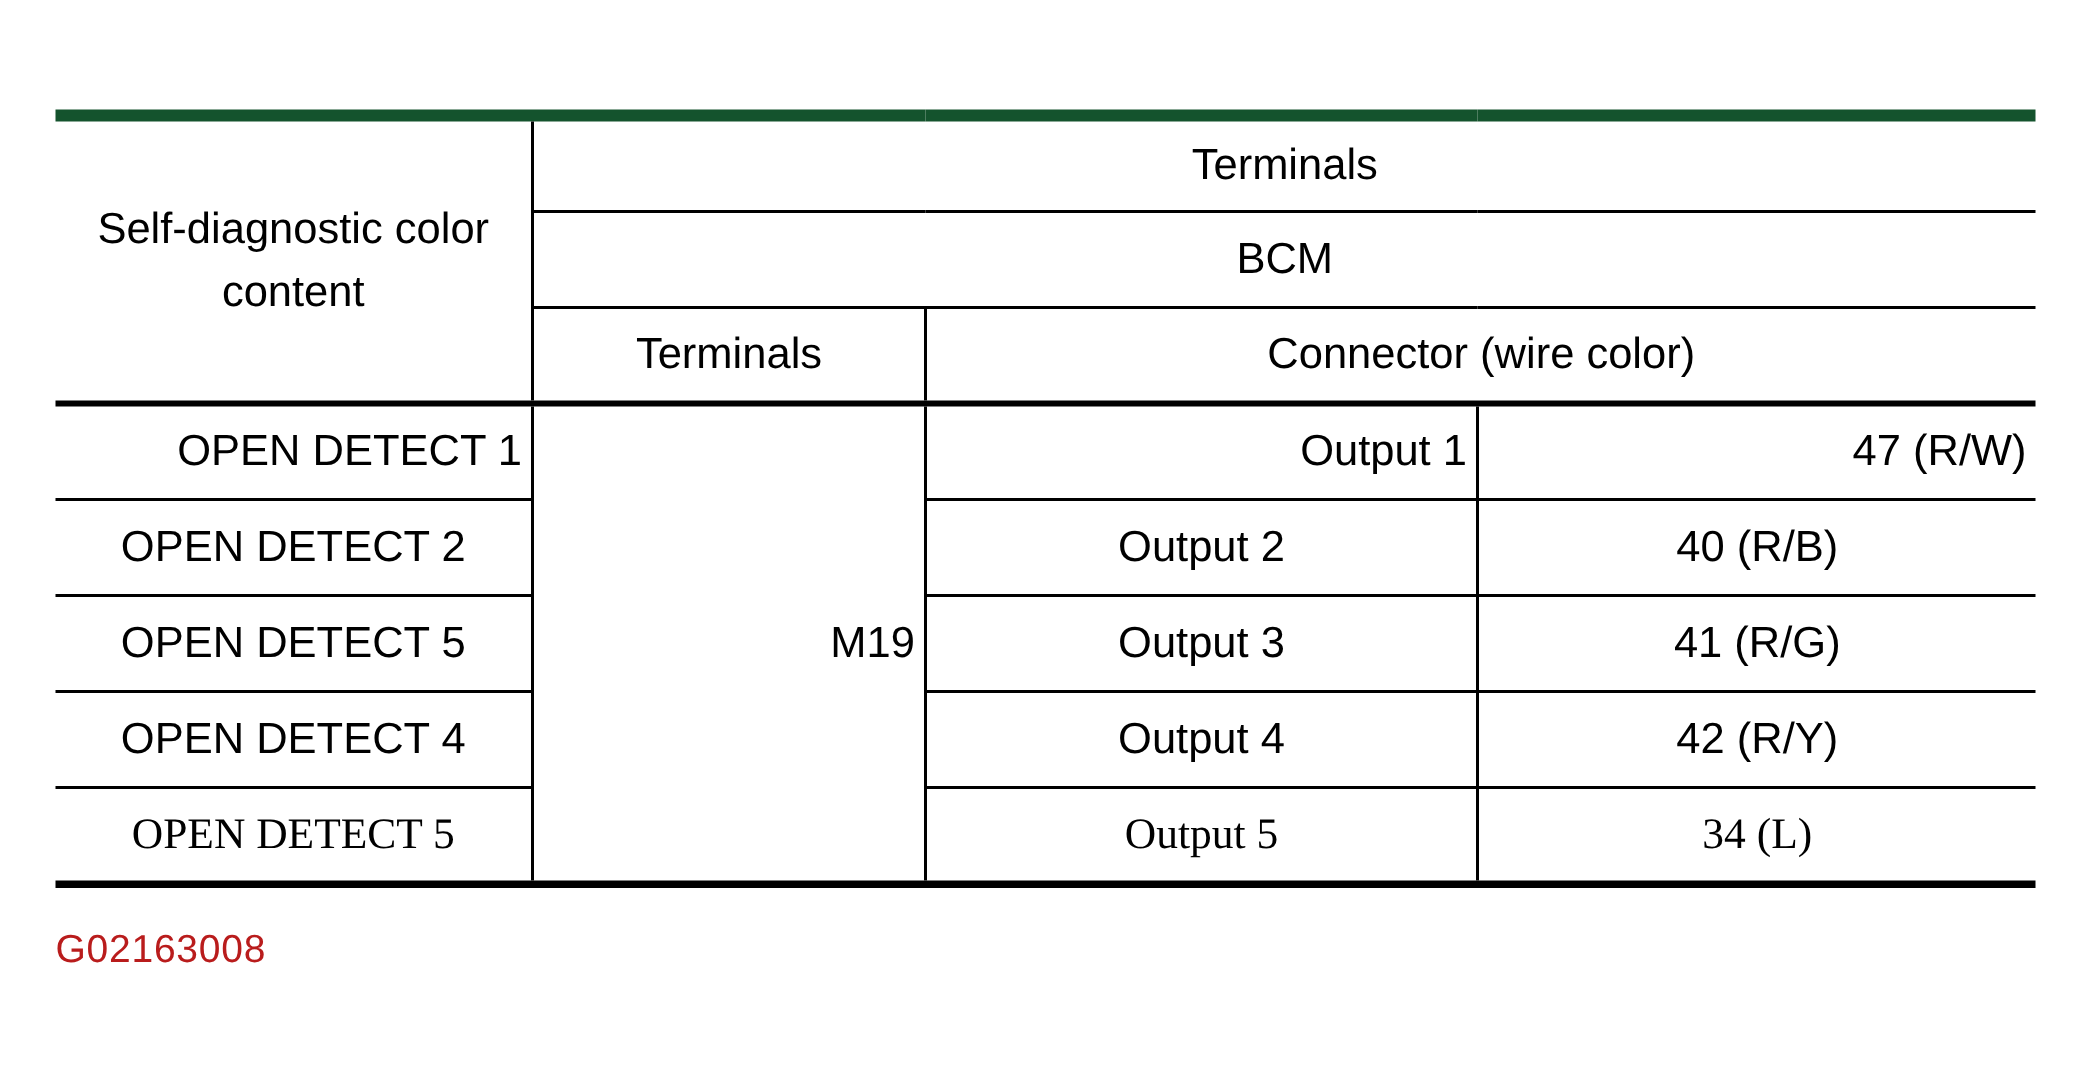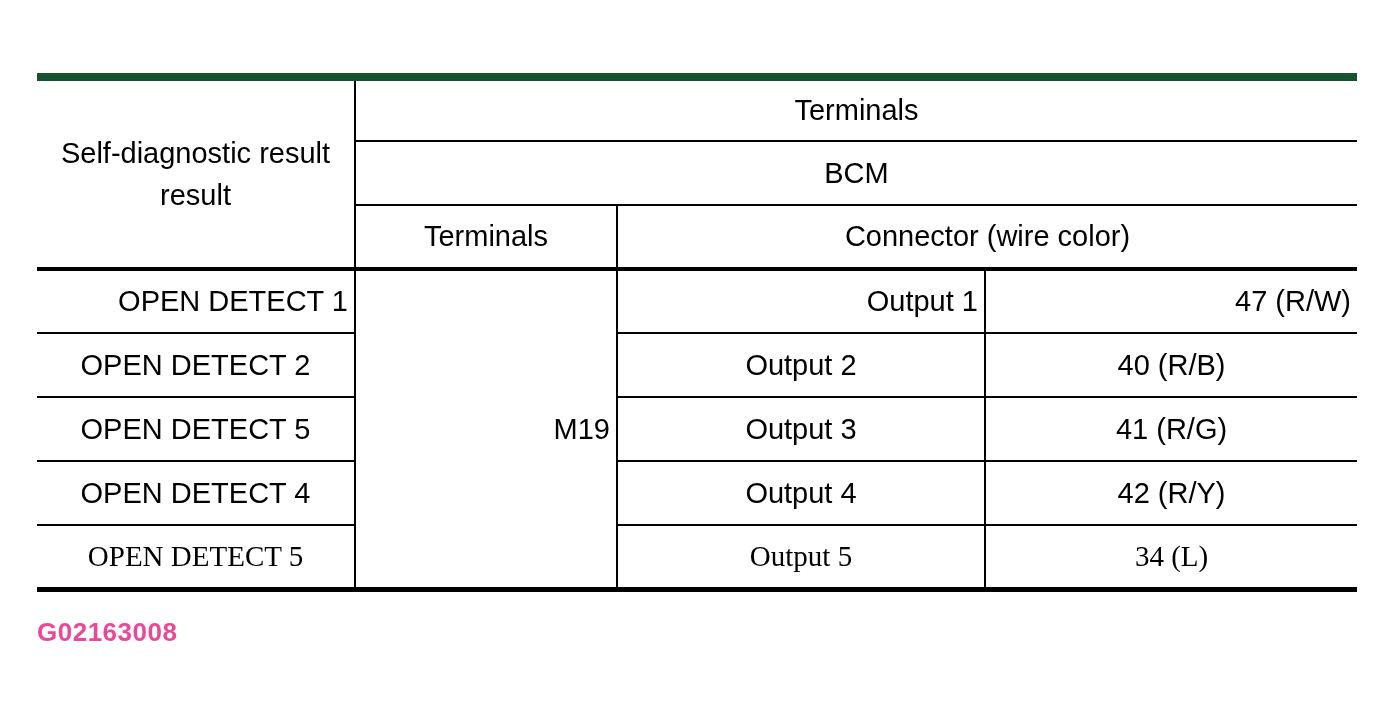--- a/index.html
+++ b/index.html
@@ -42,41 +42,41 @@
   
   .diag-table tr.top-row td { border-top: 8px solid #14532d; }
   .diag-table tbody tr.body-first td { border-top: 4px solid #000000; text-align: right; }
   .diag-table tbody tr.body-last td { border-bottom: 5px solid #000000; font-family: Liberation Serif, serif; }
   .diag-table td.thick-bottom { border-bottom: 5px solid #000000; margin-left: 20px; }
   .figure-id {
     position: absolute;
     left: 37px;
     top: 617px;
     font-size: 26px;
-    font-weight: bold;
+    font-weight: normal;
     letter-spacing: 0.5px;
-    color: #ec4899;
+    color: #b91c1c;
   }
 </style>
 </head>
 <body>
 
 <div class="page">
 
   <table class="diag-table">
     <colgroup>
       <col style="width:318px">
       <col style="width:262px">
       <col style="width:368px">
       <col style="width:372px">
     </colgroup>
     <tbody>
 
       <tr class="top-row">
-        <td class="edge-l" rowspan="3">Self-diagnostic result result</td>
+        <td class="edge-l" rowspan="3">Self-diagnostic color content</td>
         <td class="edge-r" colspan="3">Terminals</td>
       </tr>
       <tr>
         <td class="edge-r" colspan="3">BCM</td>
       </tr>
       <tr>
         <td>Terminals</td>
         <td class="edge-r" colspan="2">Connector (wire color)</td>
       </tr>
 

